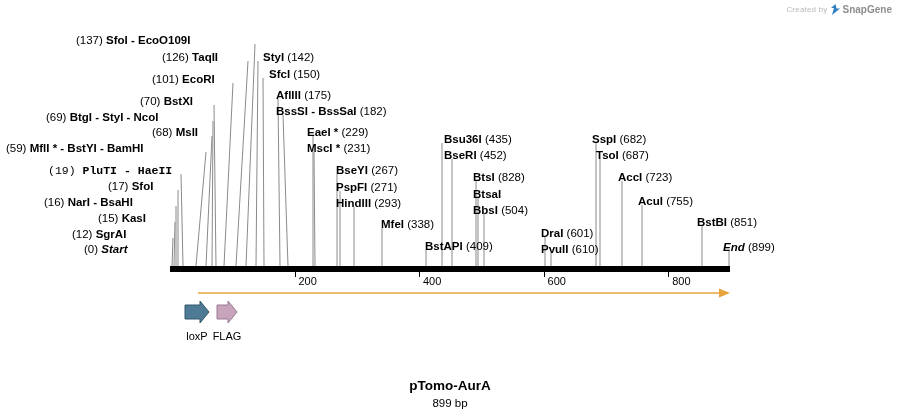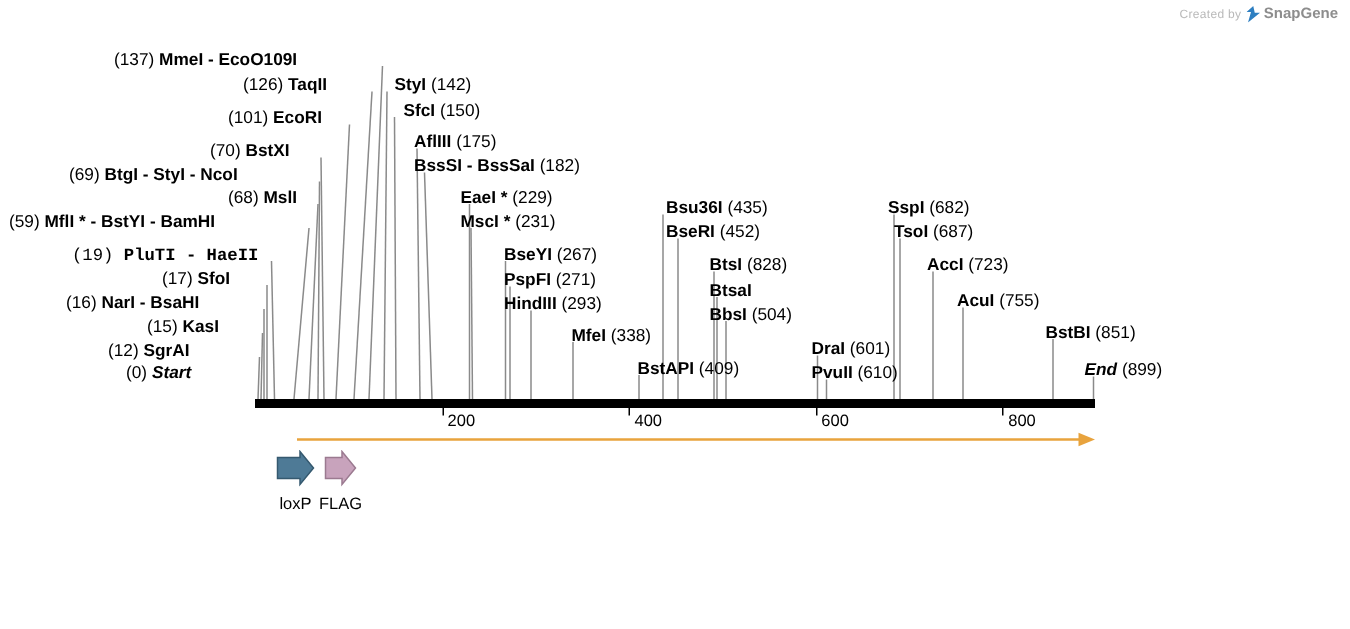--- a/index.html
+++ b/index.html
@@ -179,21 +179,21 @@
       <line x1="551" y1="253" x2="551" y2="266" stroke="#8a8a8a" stroke-width="1"></line>
       <line x1="596" y1="143" x2="596" y2="266" stroke="#8a8a8a" stroke-width="1"></line>
       <line x1="600" y1="159" x2="600" y2="266" stroke="#8a8a8a" stroke-width="1"></line>
       <line x1="622" y1="181" x2="622" y2="266" stroke="#8a8a8a" stroke-width="1"></line>
       <line x1="642" y1="205" x2="642" y2="266" stroke="#8a8a8a" stroke-width="1"></line>
       <line x1="702" y1="226" x2="702" y2="266" stroke="#8a8a8a" stroke-width="1"></line>
       <line x1="729" y1="251" x2="729" y2="266" stroke="#8a8a8a" stroke-width="1"></line>
     </svg>
 
   <div id="labels-layer">
-      <div class="label" style="left: 76px; top: 34px;"><span class="pos">(137)</span>  <span class="enz">MmeI  - EcoO109I</span></div>
+      <div class="label" style="left: 76px; top: 34px;"><span class="pos">(137)</span>  <span class="enz">SfoI  - EcoO109I</span></div>
       <div class="label" style="left: 162px; top: 51px;"><span class="pos">(126)</span>  <span class="enz">TaqII</span></div>
       <div class="label" style="left: 263px; top: 51px;"><span class="enz">StyI</span>   <span class="pos">(142)</span></div>
       <div class="label" style="left: 152px; top: 73px;"><span class="pos">(101)</span>  <span class="enz">EcoRI</span></div>
       <div class="label" style="left: 269px; top: 68px;"><span class="enz">SfcI</span>   <span class="pos">(150)</span></div>
       <div class="label" style="left: 140px; top: 95px;"><span class="pos">(70)</span>  <span class="enz">BstXI</span></div>
       <div class="label" style="left: 276px; top: 89px;"><span class="enz">AflIII</span>   <span class="pos">(175)</span></div>
       <div class="label" style="left: 46px; top: 111px;"><span class="pos">(69)</span>  <span class="enz">BtgI  - StyI  - NcoI</span></div>
       <div class="label" style="left: 276px; top: 105px;"><span class="enz">BssSI  - BssSaI</span>   <span class="pos">(182)</span></div>
       <div class="label" style="left: 152px; top: 126px;"><span class="pos">(68)</span>  <span class="enz">MslI</span></div>
       <div class="label" style="left: 307px; top: 126px;"><span class="enz">EaeI *</span>   <span class="pos">(229)</span></div>
@@ -250,14 +250,16 @@
     <span class="flabel">loxP</span>
   </div>
 
   <div class="feature" style="left:215px; top:300px; width:24px; height:26px;">
     <svg width="24" height="26" viewBox="0 0 24 26">
       <polygon points="2,5 13,5 13,1 22,12 13,23 13,19 2,19" fill="#c8a3bc" stroke="#9b7a90" stroke-width="1"></polygon>
     </svg>
     <span class="flabel">FLAG</span>
   </div>
 
+  <div class="plasmid-name">pTomo-AurA</div>
+  <div class="plasmid-size">899 bp</div>
 
 </div>
 
 </body></html>

